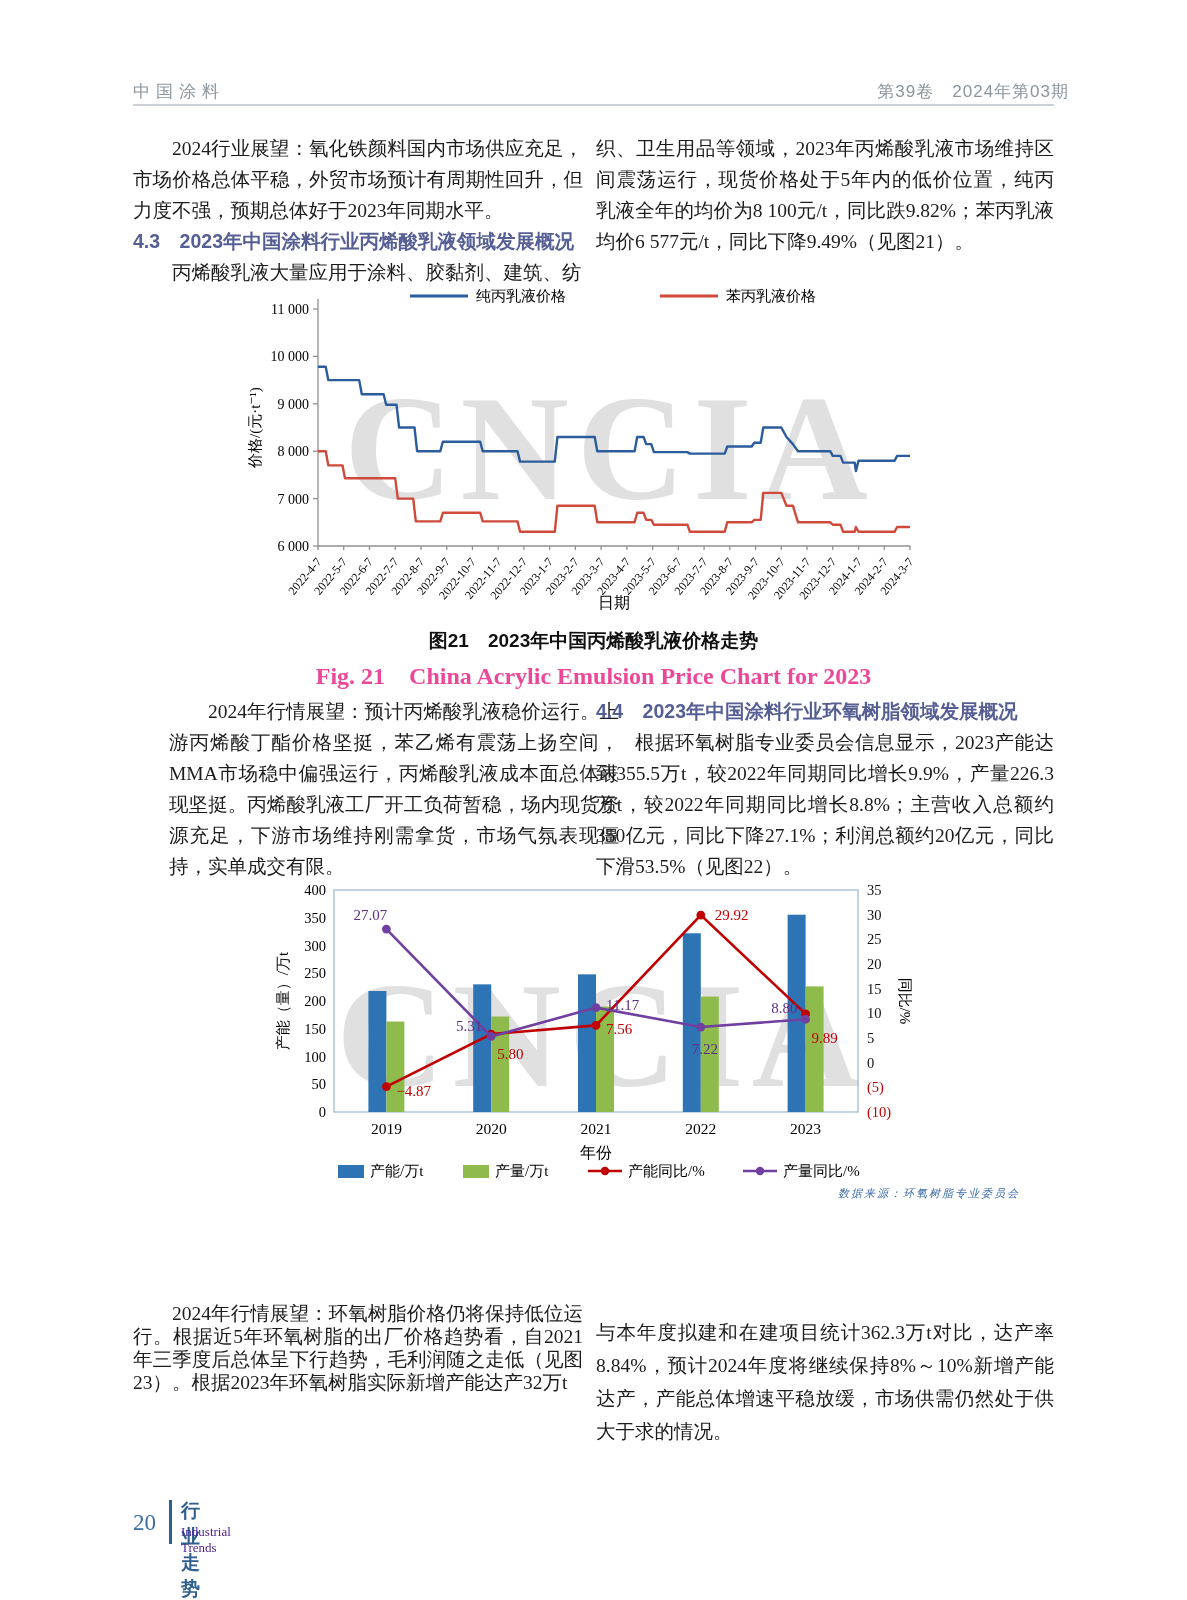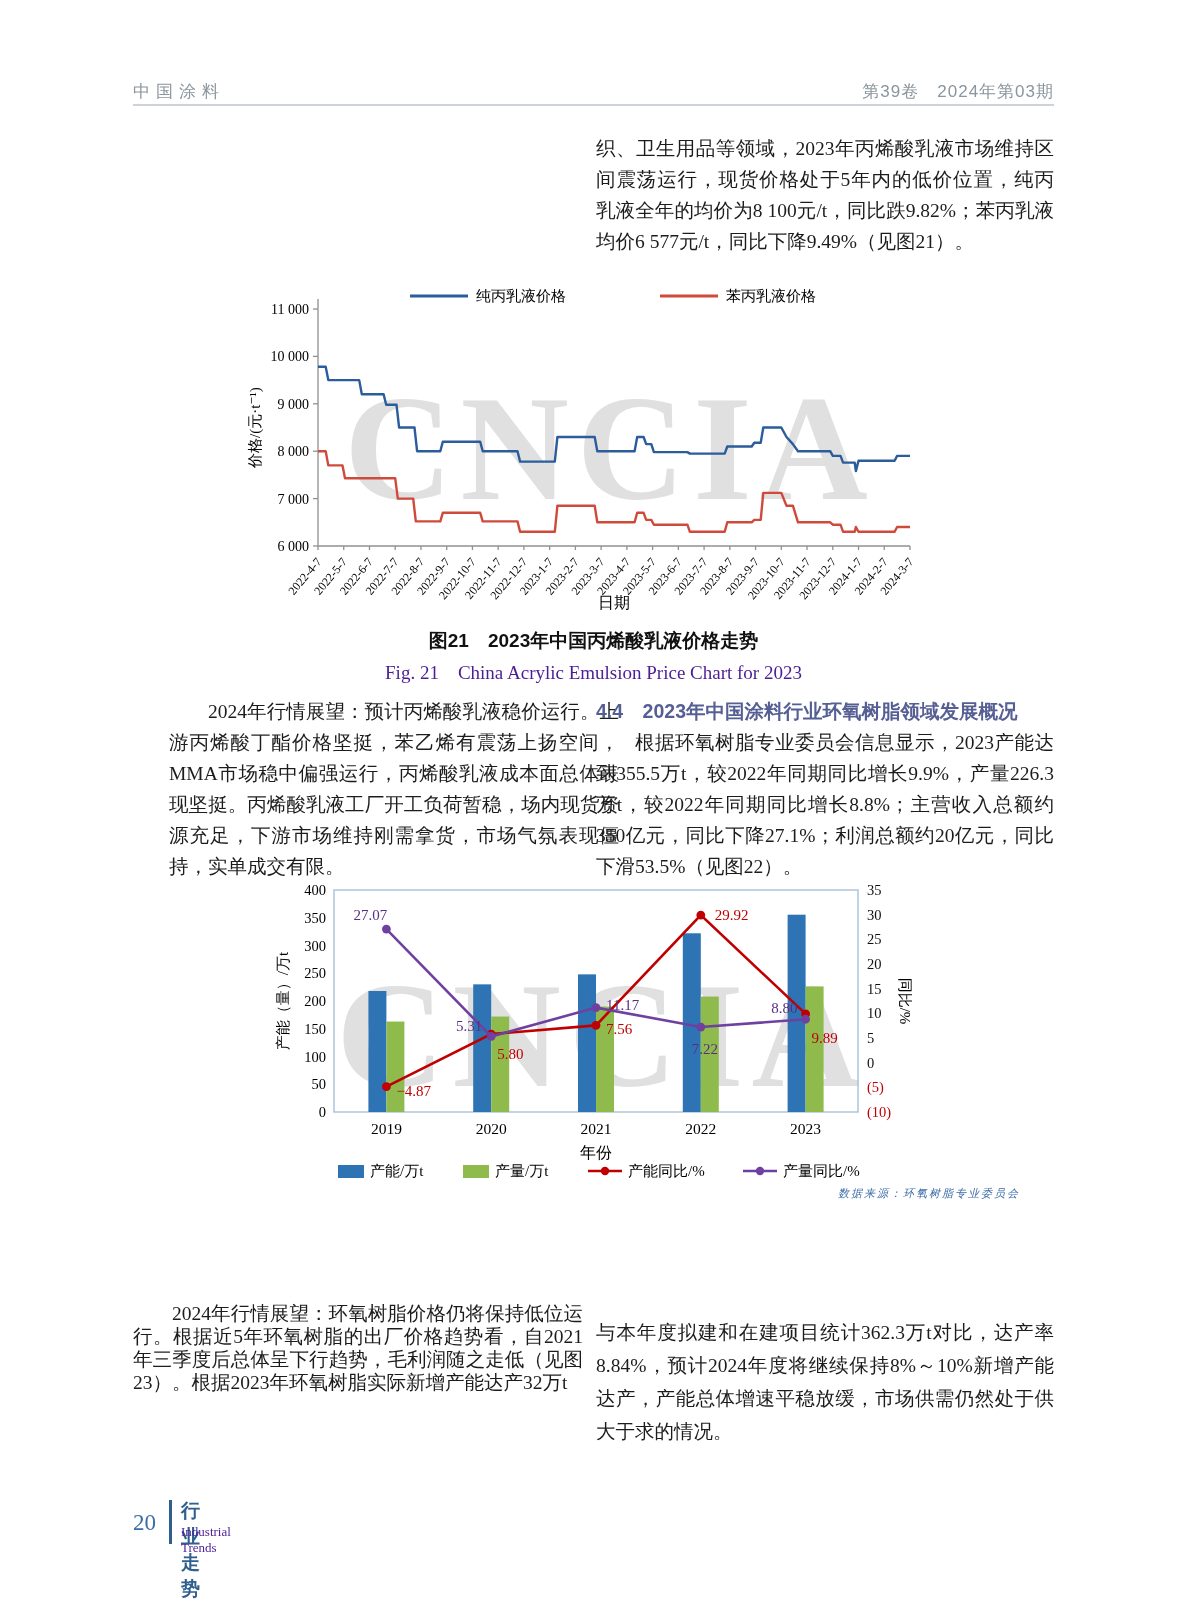--- a/index.html
+++ b/index.html
@@ -1,30 +1,30 @@
 <!DOCTYPE html>
 <html><head>
 <meta charset="utf-8">
 <style>
   html,body{margin:0;padding:0;background:#ffffff;}
   .page{position:relative;width:1187px;height:1600px;background:#fff;overflow:hidden;
         font-family:"Liberation Serif","DejaVu Serif",serif;color:#1c1c1c;}
-  .hdr{position:absolute;top:80px;left:133px;right:133px;height:24px;
+  .hdr{position:absolute;top:80px;left:133px;right:118px;height:24px;
        font-family:"Liberation Sans","DejaVu Sans",sans-serif;color:#8b959d;font-size:17px;}
   .hdr .hl{position:absolute;left:0;top:0;letter-spacing:6px;}
   .hdr .hr{position:absolute;right:0;top:0;letter-spacing:1px;}
   .hdr-rule{position:absolute;top:104px;left:133px;width:921px;height:0;border-top:2px solid #ccd2d7;}
   .col{position:absolute;font-size:19.5px;line-height:31px;text-align:justify;}
   .col p{margin:0;}
   .col p.ind{text-indent:2em;}
   .h-blue{font-family:"Liberation Sans","DejaVu Sans",sans-serif;font-weight:bold;
           color:#565f94;font-size:19.5px;line-height:31px;text-align:left;}
   .cap{position:absolute;left:133px;width:921px;text-align:center;}
   .cap .zh{font-family:"Liberation Sans","DejaVu Sans",sans-serif;font-weight:bold;font-size:19px;color:#111;}
-  .cap .en{font-family:"Liberation Serif","DejaVu Serif",serif;font-weight:normal;font-size:19px;color:#4c1d95;margin-top:6px;}
+  .cap .en{font-family:"Liberation Serif","DejaVu Serif",serif;font-weight:bold;font-size:24px;color:#ec4899;margin-top:6px;}
   .src{position:absolute;right:167px;top:1186px;font-size:11px;color:#3c6ca8;
        font-style:italic;letter-spacing:2px;}
   .chart{position:absolute;}
   .ftr{position:absolute;left:133px;top:1498px;height:52px;}
   .ftr .pg{position:absolute;left:0;top:12px;font-size:23px;color:#3a6ea5;}
   .ftr .bar{position:absolute;left:36px;top:2px;width:3px;height:44px;background:#2f5f8f;}
   .ftr .zh{position:absolute;left:48px;top:0;font-family:"Liberation Sans","DejaVu Sans",sans-serif;
            font-weight:bold;font-size:19px;color:#2f5f8f;letter-spacing:2px;}
   .ftr .en{position:absolute;left:48px;top:26px;font-size:13px;color:#4c1d95;}
   svg text{font-family:"Liberation Serif","DejaVu Serif",serif;}
@@ -33,20 +33,25 @@
 <body>
 
 <div class="page">
 
   <div class="hdr">
     <span class="hl">中国涂料</span>
     <span class="hr">第39卷　2024年第03期</span>
   </div>
   <div class="hdr-rule"></div>
 
+  <div class="col" style="left:133px;top:133px;width:450px;">
+    <p class="ind">2024行业展望：氧化铁颜料国内市场供应充足，市场价格总体平稳，外贸市场预计有周期性回升，但力度不强，预期总体好于2023年同期水平。</p>
+    <p class="h-blue">4.3　2023年中国涂料行业丙烯酸乳液领域发展概况</p>
+    <p class="ind">丙烯酸乳液大量应用于涂料、胶黏剂、建筑、纺</p>
+  </div>
   <div class="col" style="left:596px;top:133px;width:458px;">
     <p>织、卫生用品等领域，2023年丙烯酸乳液市场维持区间震荡运行，现货价格处于5年内的低价位置，纯丙乳液全年的均价为8 100元/t，同比跌9.82%；苯丙乳液均价6 577元/t，同比下降9.49%（见图21）。</p>
   </div>
 
   <svg id="svg-fig21" class="chart" style="left:240px;top:284px;" width="696" height="334">
       <text x="370" y="215" text-anchor="middle" font-size="150" font-weight="bold" fill="#e0e0e0" letter-spacing="8">CNCIA</text>
       <g stroke="#909090" stroke-width="1.3">
         <line x1="78" y1="15" x2="78" y2="262"></line>
         <line x1="78" y1="262" x2="670" y2="262"></line>
         <line x1="73" y1="262" x2="78" y2="262"></line>

